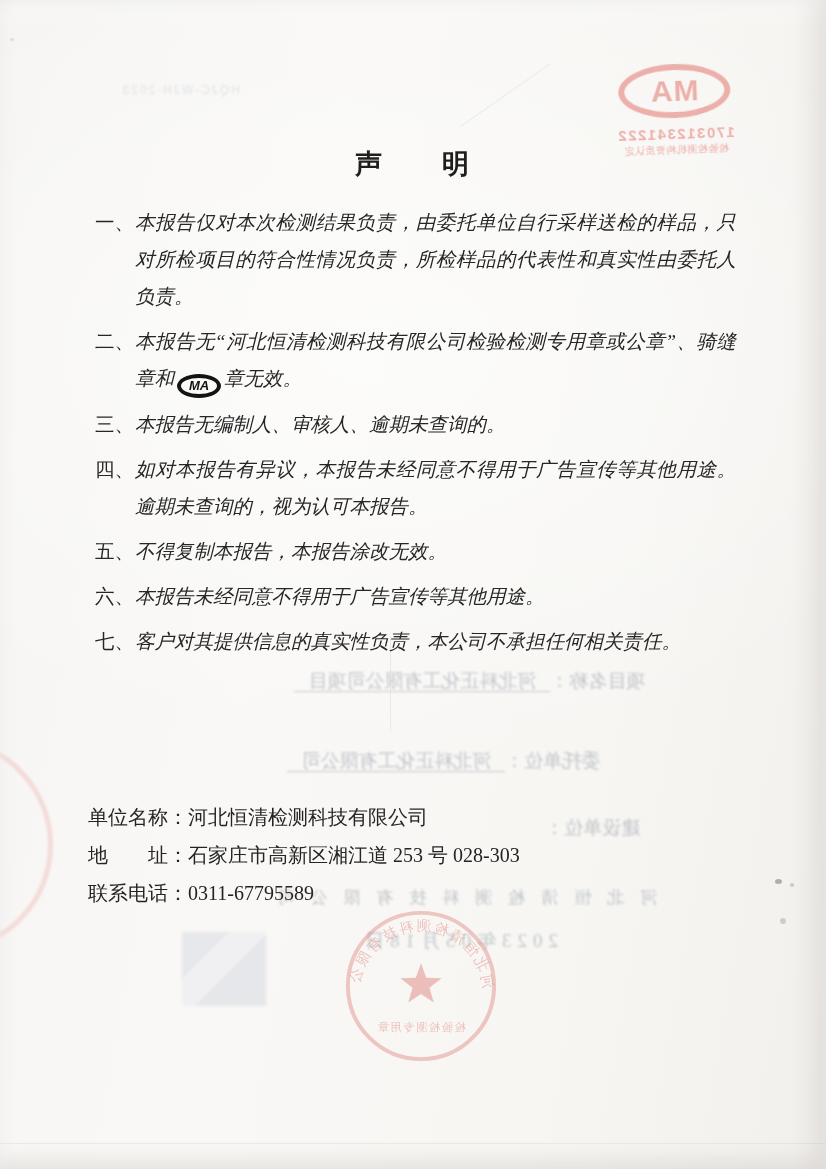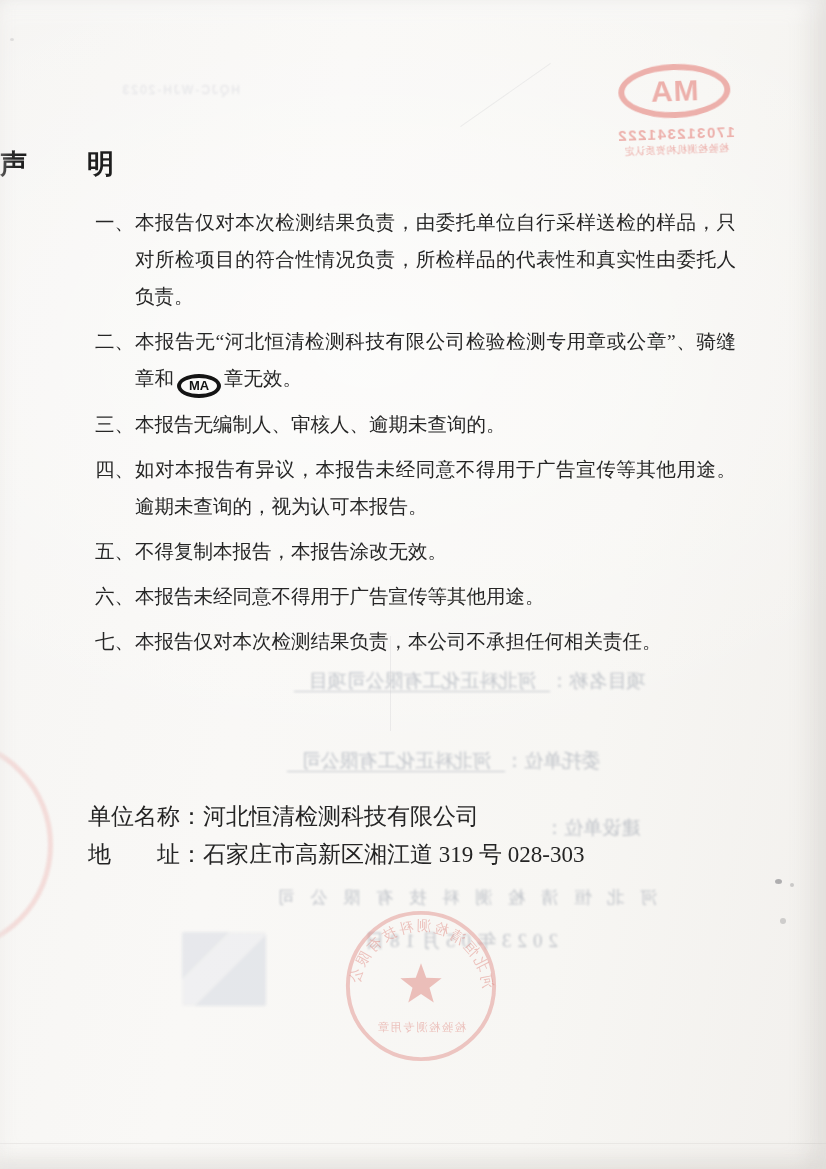--- a/index.html
+++ b/index.html
@@ -58,35 +58,35 @@
     background:
       linear-gradient(135deg, rgba(168,178,200,.22) 0 30%, rgba(168,178,200,.10) 30% 55%, rgba(168,178,200,.24) 55% 100%);
     filter:blur(1.4px);
   }
   .seal{left:337px;top:902px;width:168px;height:168px;filter:blur(.7px);opacity:.85;}
   .speck{position:absolute;border-radius:50%;background:rgba(92,92,98,.45);z-index:4;}
   .crease{position:absolute;background:rgba(203,202,206,.3);z-index:1;}
   
   .content{position:absolute;inset:0;z-index:2;}
   .doc-title{
-    margin-top:146px;text-align:left;
+    margin-top:146px;text-align:center;
     font-size:27px;font-weight:600;letter-spacing:2px;color:#1e1e1e;
   }
   .decl{margin:22px 90px 0 95px;}
   .decl-item{display:flex;margin-bottom:8px;font-size:19.5px;line-height:37px;color:#262626;}
   .decl-num{width:40px;flex:none;}
-  .decl-text{flex:1;text-align:justify;}
+  .decl-text{flex:1;text-align:justify;font-style:italic;}
   .cma-mark{
     display:inline-flex;align-items:center;justify-content:center;
     width:36px;height:16px;border:4px solid #141414;border-radius:50%;
     font-family:"Liberation Sans","DejaVu Sans",sans-serif;
     font-size:13px;font-weight:bold;letter-spacing:0;
     vertical-align:-5px;margin:0 3px;color:#111;
   }
-  .contact{position:absolute;left:88px;top:798px;font-size:23px;line-height:38px;color:#242424;}
+  .contact{position:absolute;left:88px;top:798px;font-size:20px;line-height:38px;color:#242424;}
   .contact-row{white-space:nowrap;}
 </style>
 </head>
 <body>
 
 <div class="page">
 
   <div class="bleed ghost-code">HQJC-WJH-2023</div>
 
   <div class="bleed cma-stamp">
@@ -156,23 +156,24 @@
         <div class="decl-item">
           <span class="decl-num">五、</span>
           <span class="decl-text">不得复制本报告，本报告涂改无效。</span>
         </div>
         <div class="decl-item">
           <span class="decl-num">六、</span>
           <span class="decl-text">本报告未经同意不得用于广告宣传等其他用途。</span>
         </div>
         <div class="decl-item">
           <span class="decl-num">七、</span>
-          <span class="decl-text">本报告仅对本次检测结果负责，本公司不承担任何相关责任。</span>
+          <span class="decl-text">客户对其提供信息的真实性负责，本公司不承担任何相关责任。</span>
         </div>
       </div>
 
     <div class="contact">
         <div class="contact-row"><span>单位名称：</span><span>河北恒清检测科技有限公司</span></div>
-        <div class="contact-row"><span>地　　址：</span><span>石家庄市高新区湘江道 319 号 028-303</span></div>
+        <div class="contact-row"><span>地　　址：</span><span>石家庄市高新区湘江道 253 号 028-303</span></div>
+        <div class="contact-row"><span>联系电话：</span><span>0311-67795589</span></div>
       </div>
 
   </div>
 </div>
 
 </body></html>

